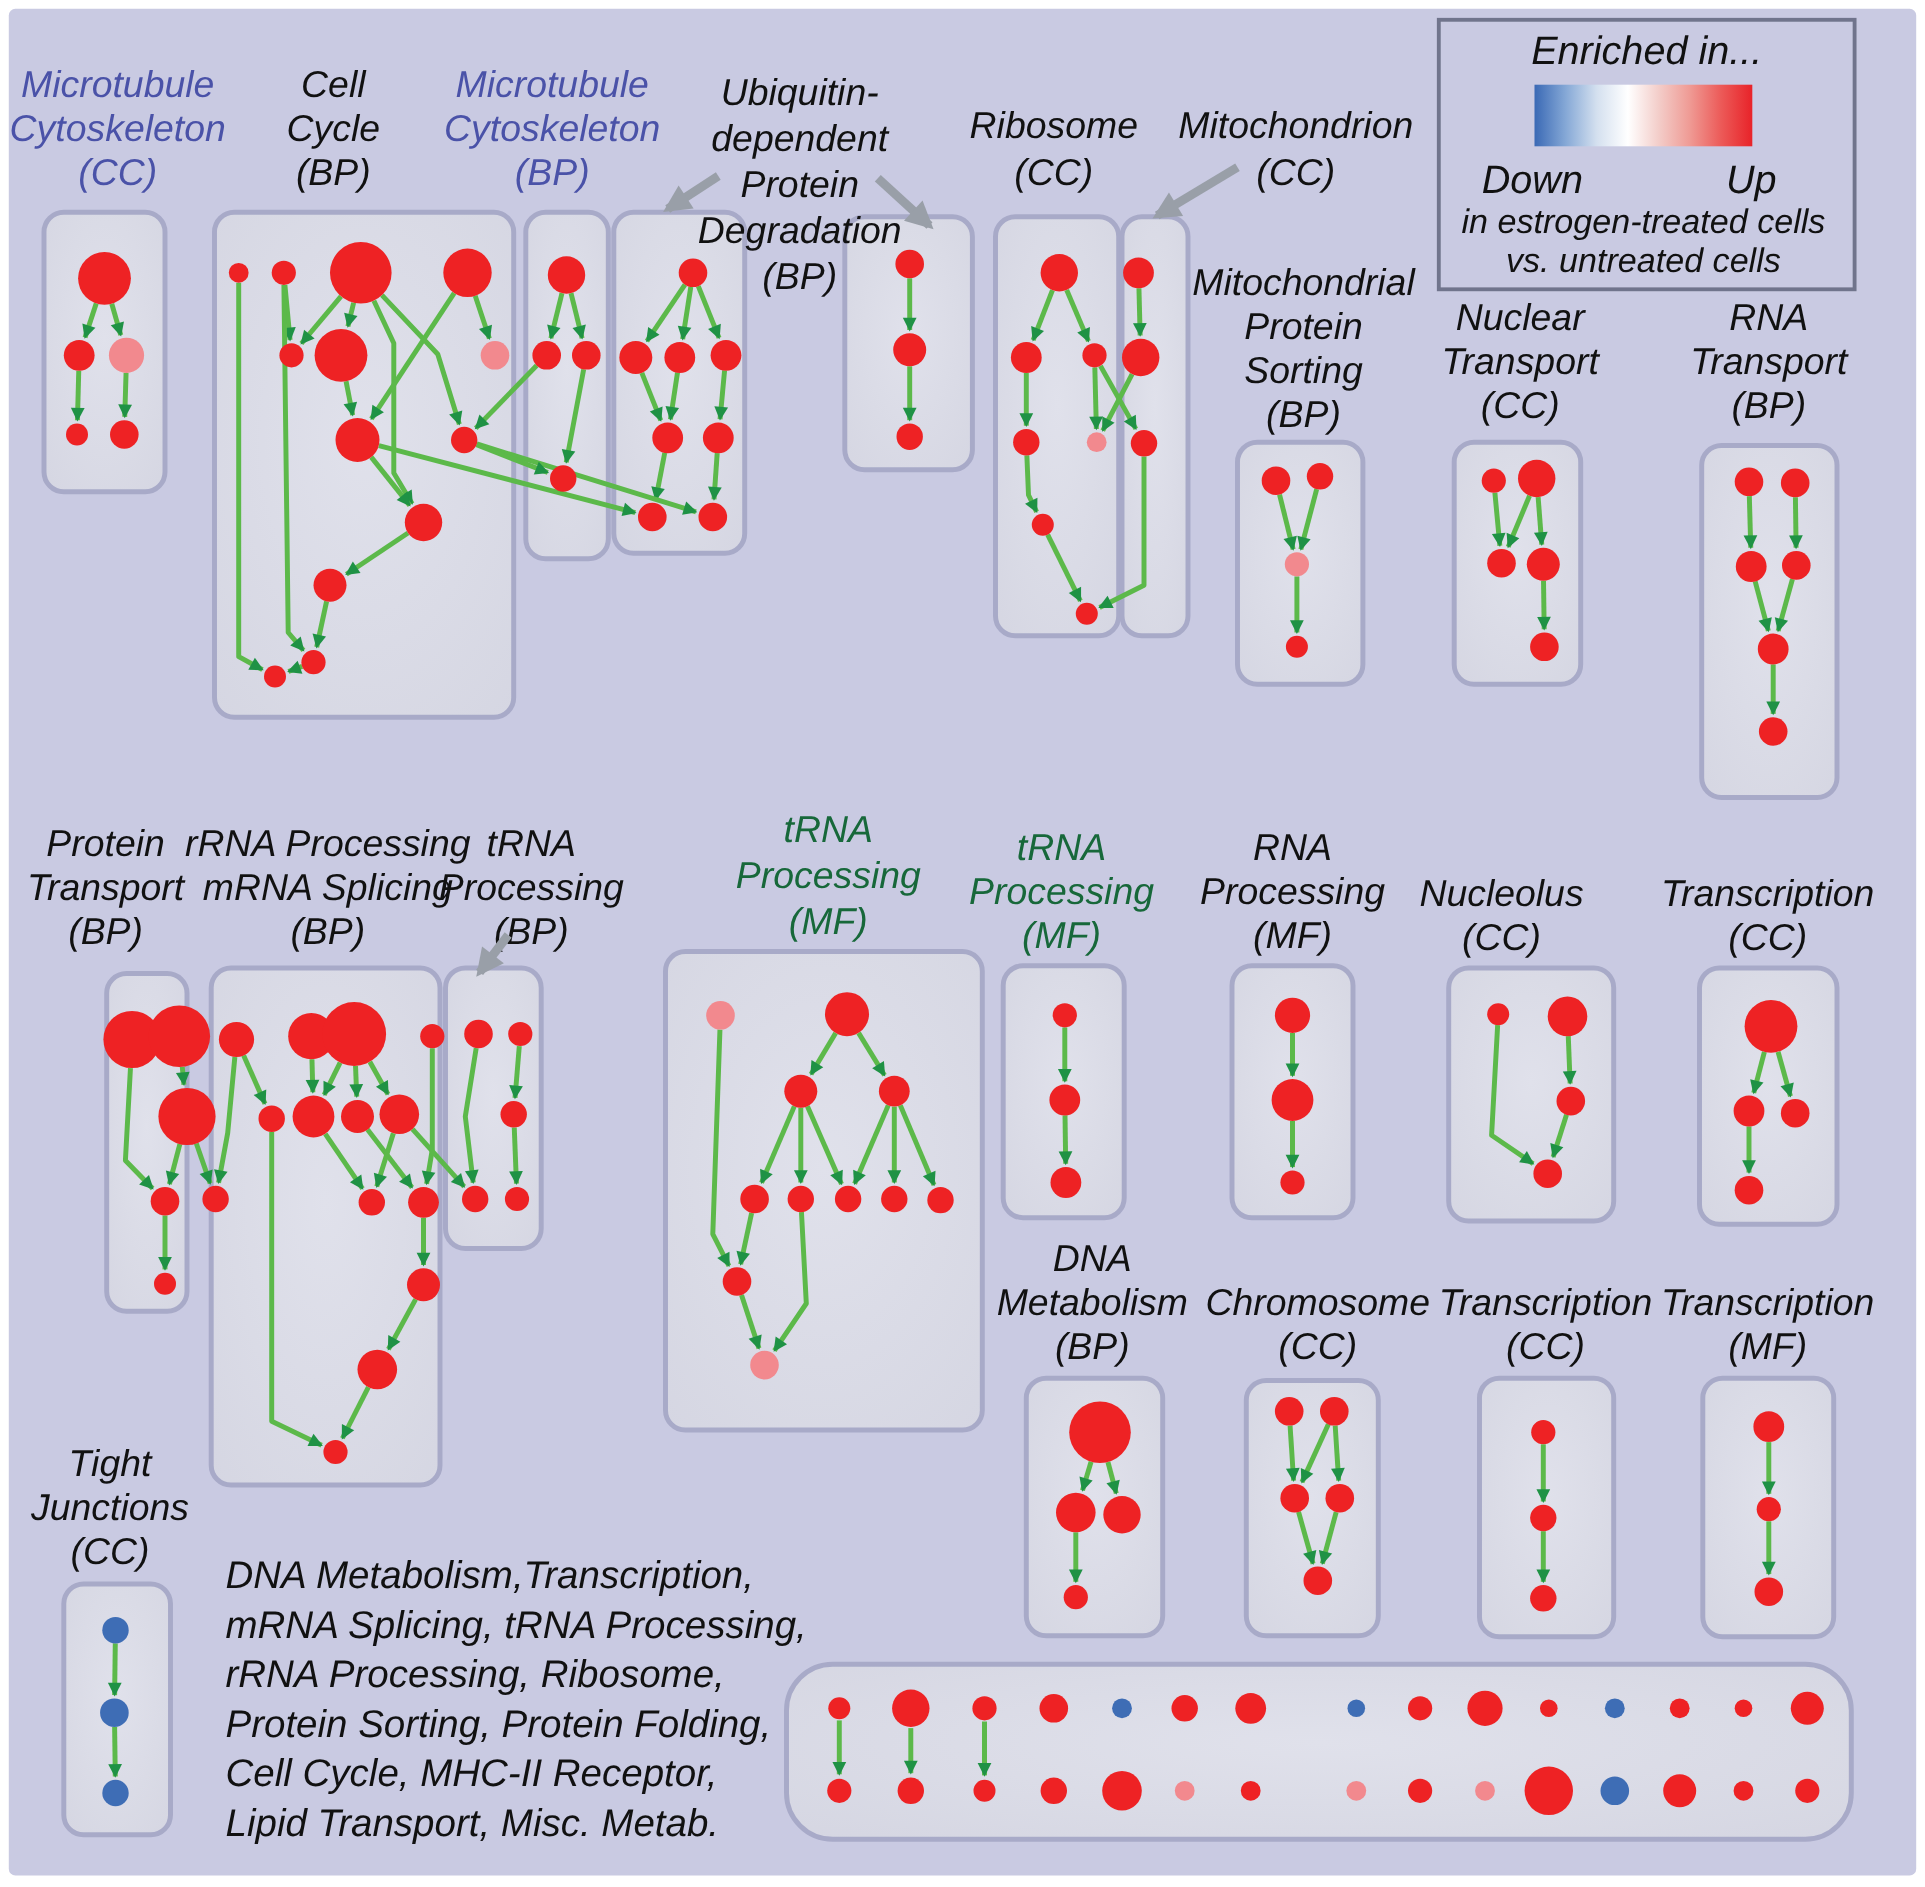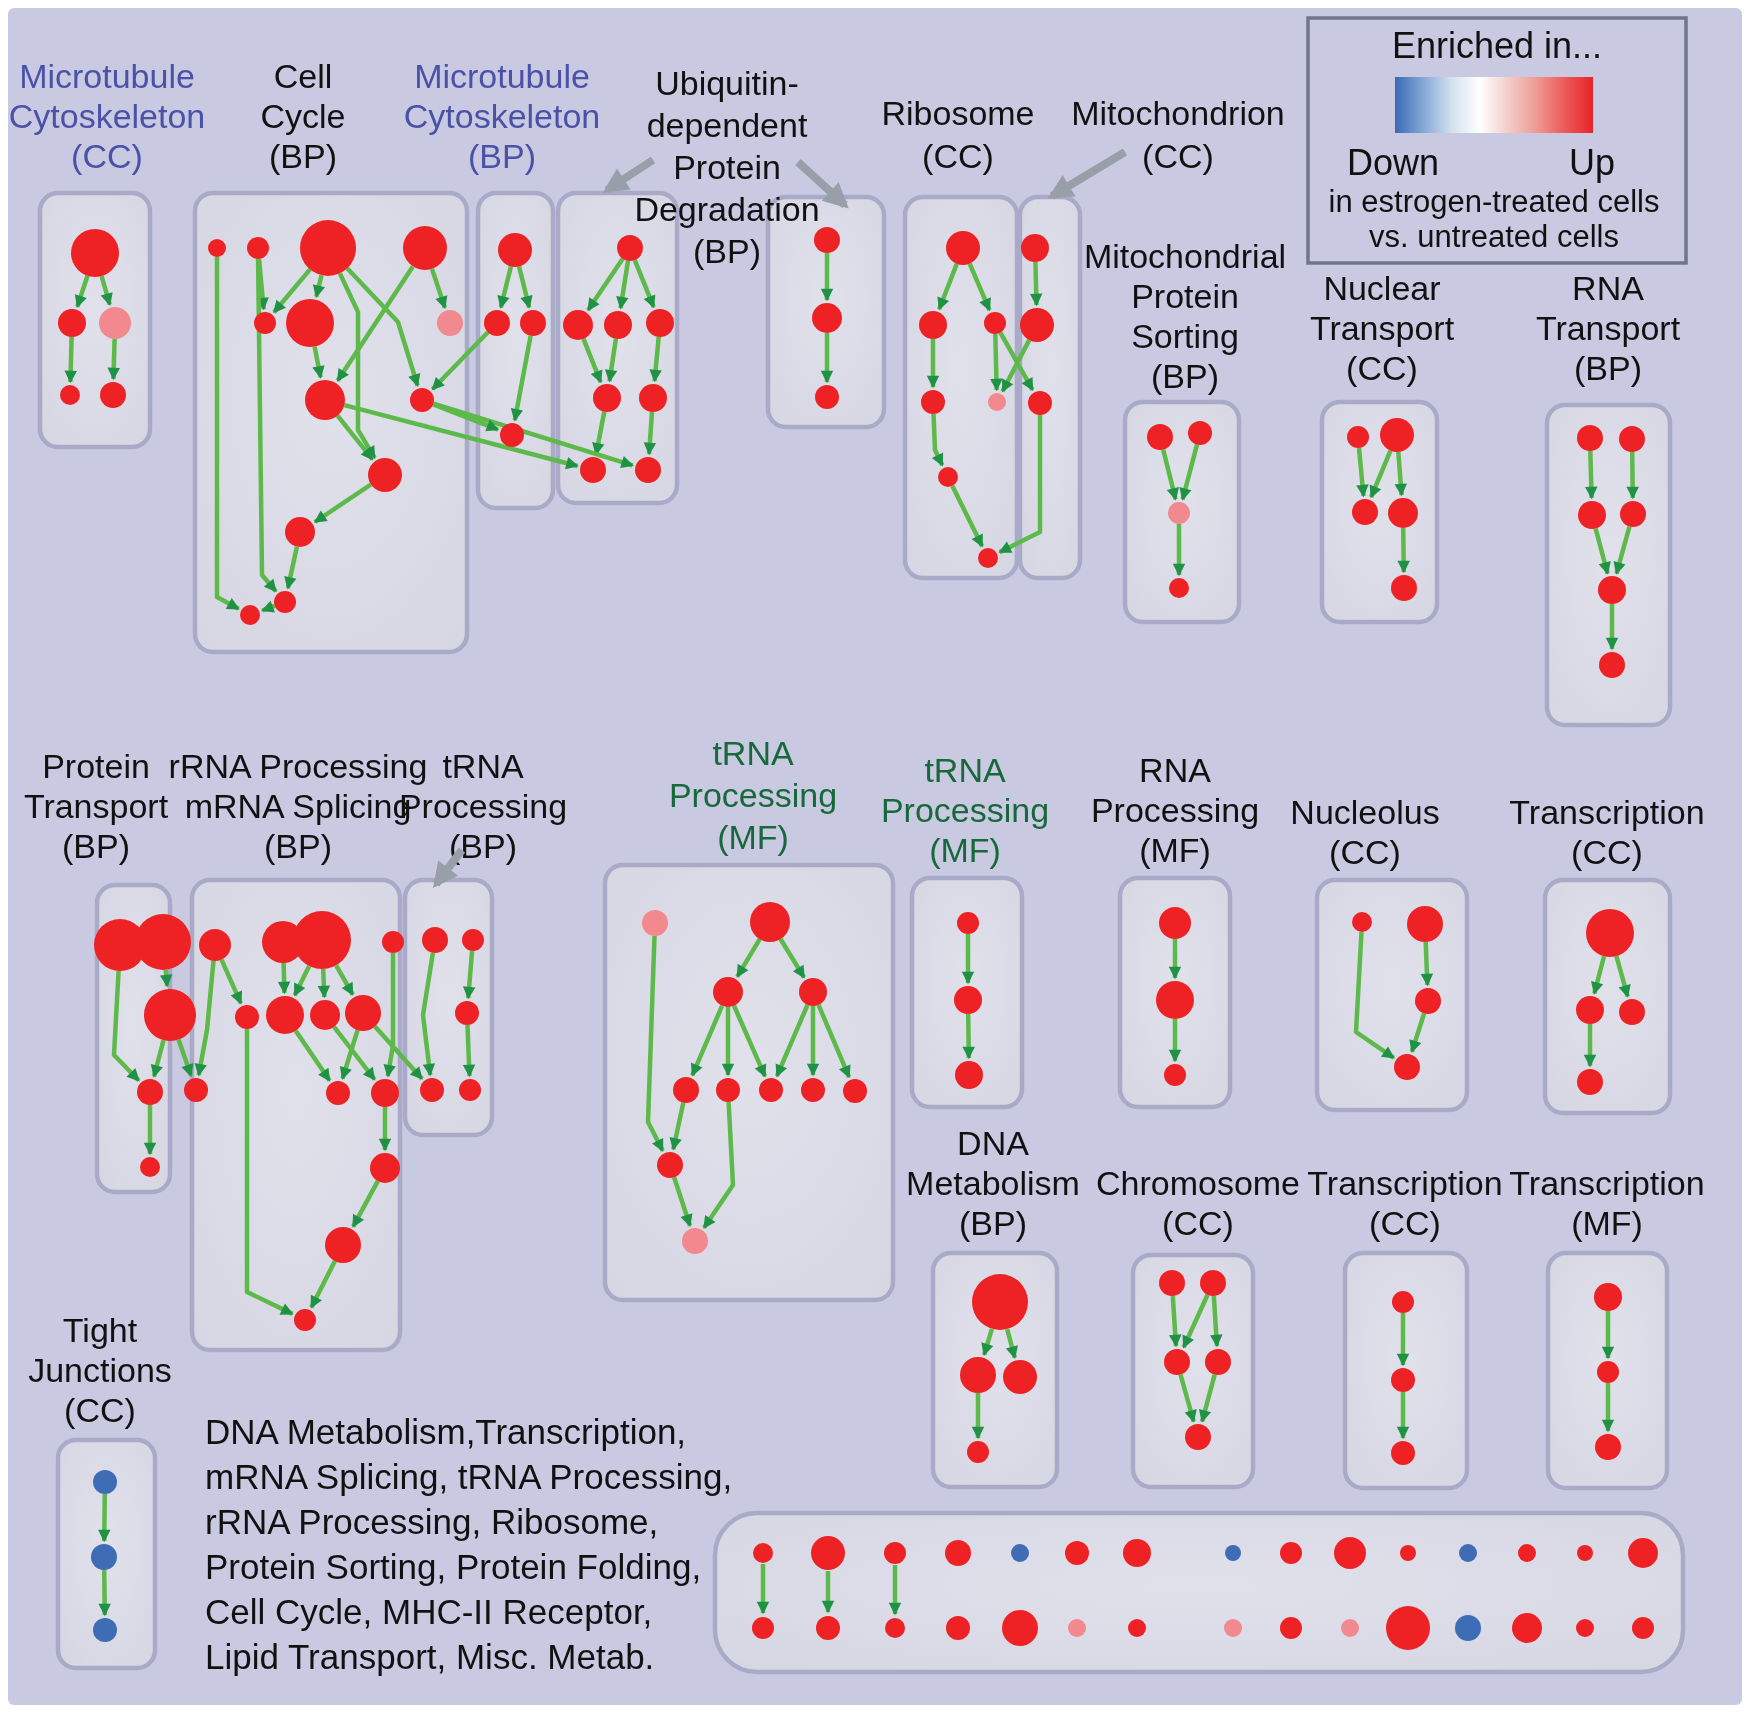--- a/index.html
+++ b/index.html
@@ -1,16 +1,16 @@
 <!DOCTYPE html>
 <html><head>
 <meta charset="utf-8">
 <style>
   html,body{margin:0;padding:0;background:#ffffff;}
-  .stage{width:1660px;height:1715px;position:relative;}
+  .stage{width:1660px;height:1715px;position:relative;font-style:italic;}
   svg{display:block;}
   svg text{font-family:"Liberation Sans","DejaVu Sans",sans-serif;}
 </style>
 </head>
 <body>
 
 <div class="stage">
   <svg width="1750" height="1715" viewBox="0 0 1750 1715" xmlns="http://www.w3.org/2000/svg">
       <defs>
         <radialGradient id="boxGrad" cx="0.5" cy="0.45" r="0.75">

